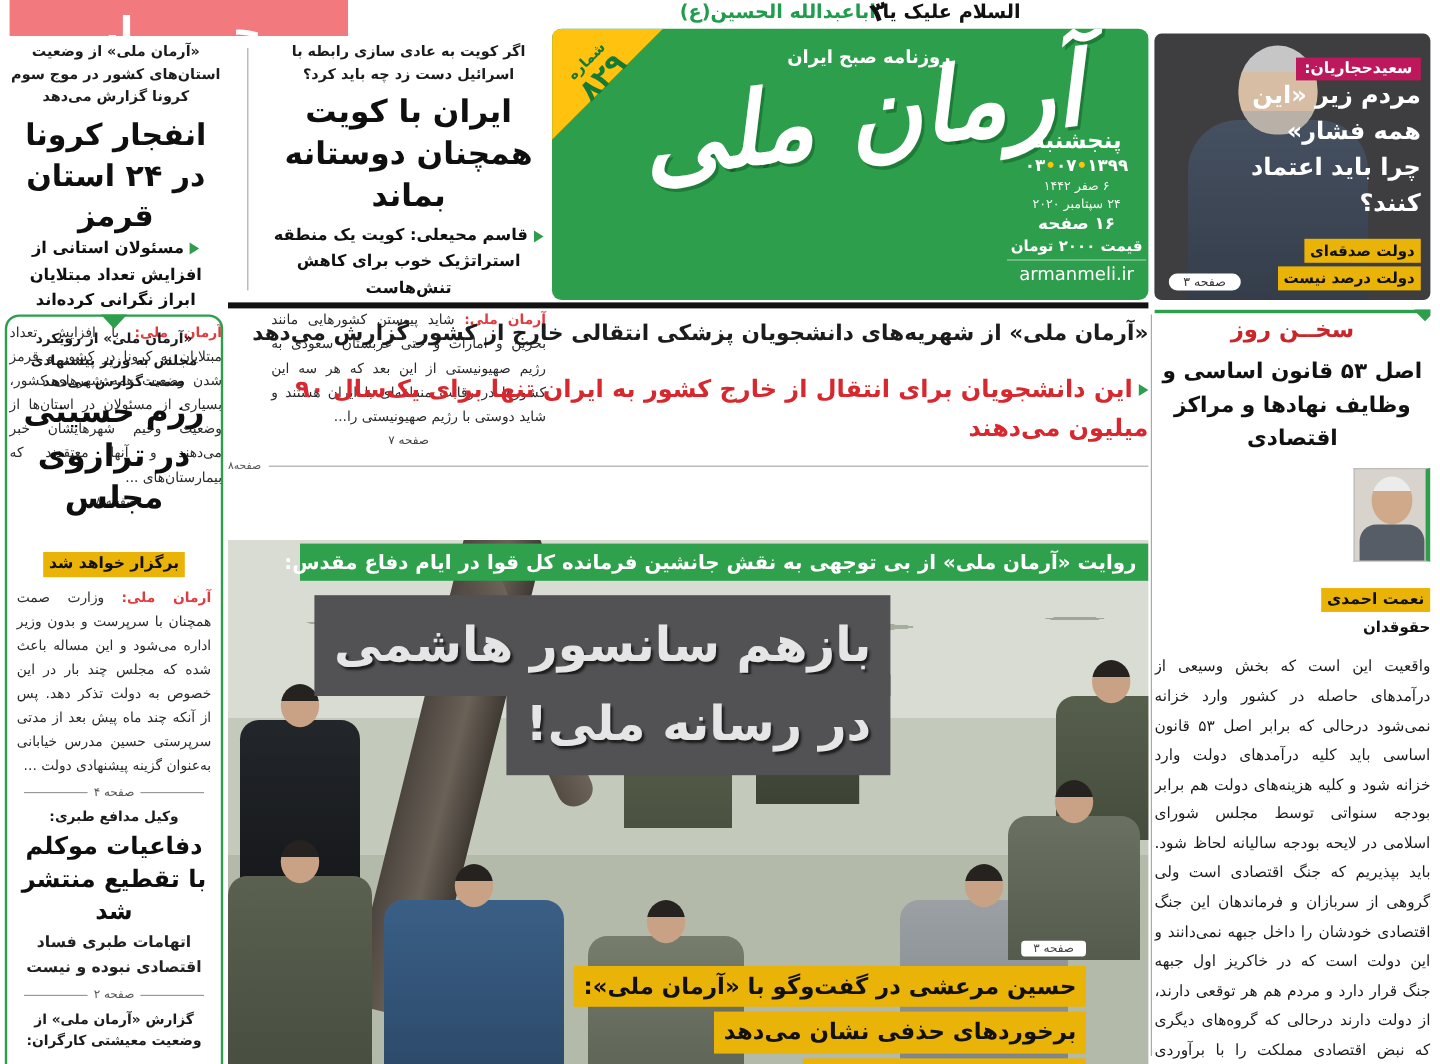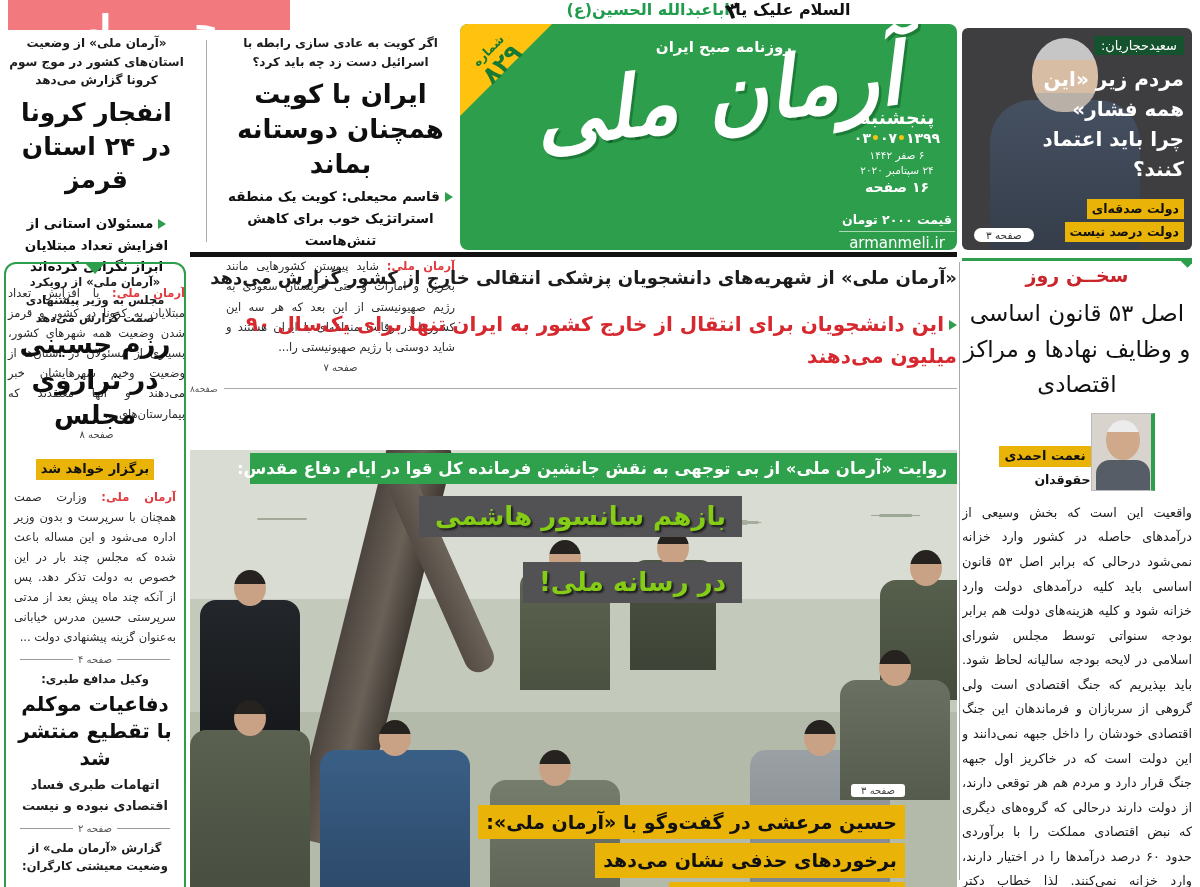--- a/index.html
+++ b/index.html
@@ -37,52 +37,52 @@
   .logo { position:absolute; top:26px; right:55px; width:330px; color:#fff;
     font-size:84px; font-weight:bold; font-style:italic; line-height:1.05;
     transform:rotate(-7deg); text-shadow:2px 3px 0 rgba(0,60,20,.35); white-space:nowrap; }
   .dateblock { position:absolute; right:2px; top:82px; width:116px; text-align:center;
     color:#fff; }
   .dateblock .weekday { font-size:19px; font-weight:bold; }
   .dateblock .solar { font-size:14px; font-weight:bold; margin-top:2px; }
   .dateblock .solar .dot { color:#ffc30f; }
   .dateblock .small { font-size:10.5px; margin-top:3px; opacity:.95; }
   .dateblock .pages { font-size:14px; font-weight:bold; margin-top:3px; }
-  .dateblock .price { font-size:12.5px; font-weight:bold; margin-top:17px; }
+  .dateblock .price { font-size:12.5px; font-weight:bold; margin-top:2px; }
   .dateblock .site { font-size:15px; margin-top:4px; border-top:1px solid rgba(255,255,255,.6);
     padding-top:2px; direction:ltr; }
 
   
   .kicker { font-size:12px; font-weight:bold; color:#1c1c1c; line-height:1.55; }
   .headline { font-weight:900; color:#0f0f0f; line-height:1.35; }
   .submark::before { content:""; display:inline-block; width:0; height:0;
     border-top:5px solid transparent; border-bottom:5px solid transparent;
     border-right:0; border-left:8px solid #2d9e4b; margin-left:5px; vertical-align:middle; }
   .sub { font-size:13.5px; font-weight:bold; line-height:1.6; color:#111; }
   .lead { font-size:11.5px; text-align:justify; line-height:1.75; color:#2b2b2b; }
   .lead .lbl { color:#e03c40; font-weight:bold; }
   .sep { display:flex; align-items:center; gap:5px; font-size:10px; color:#555; margin:6px 8px; }
   .sep::before, .sep::after { content:""; flex:1; border-top:1px solid #999; }
   .ylw { background:#eab308; color:#111; padding:0 5px; display:inline-block;
     font-weight:bold; line-height:1.6; }
 
   
   .tcol1 { left:8px; top:34px; width:177px; height:216px; text-align:center; }
   .tcol2 { left:226px; top:34px; width:229px; height:216px; text-align:center; }
-  .tcol1 .headline { font-size:25px; margin:6px 0 16px; }
+  .tcol1 .headline { font-size:25px; margin:6px 0 0; }
   .tcol2 .headline { font-size:26px; margin:6px 0 4px; }
   .tcol1 .lead, .tcol2 .lead { margin-top:5px; }
   .pageref { font-size:10px; color:#444; margin-top:5px; }
   .vr { position:absolute; width:1px; background:#a9a9a9; }
 
   
   .haj { left:962px; top:28px; width:230px; height:222px; background:#3e3e40;
     border-radius:6px; overflow:hidden; color:#fff; }
-  .haj-kicker { position:absolute; top:8px; right:8px; background:#14532d; color:#fff;
-    font-size:13px; font-weight:normal; padding:2px 7px; }
+  .haj-kicker { position:absolute; top:20px; right:8px; background:#be185d; color:#fff;
+    font-size:13px; font-weight:bold; padding:2px 7px; }
   .haj-title { position:absolute; top:36px; right:8px; width:150px; font-size:20px;
     font-weight:900; line-height:1.5; text-align:right; }
   .haj-hl { position:absolute; top:168px; right:8px; text-align:right; }
   .haj-hl .ylw { font-size:12.5px; margin-top:3px; }
   .haj-page { position:absolute; bottom:8px; left:12px; background:#fff; color:#333;
     font-size:10.5px; border-radius:9px; padding:1px 12px; }
   .haj-photo { position:absolute; left:28px; bottom:0; width:150px; height:150px;
     background:linear-gradient(180deg,#455061,#353d4a); border-radius:42px 42px 0 0; }
   .haj-photo::before { content:""; position:absolute; top:-62px; left:42px; width:66px;
     height:74px; border-radius:50% 50% 46% 46%;
@@ -113,22 +113,22 @@
     transform:rotate(14deg); border-radius:18px; }
   .branch { position:absolute; top:10px; left:235px; width:30px; height:220px;
     background:linear-gradient(90deg,#554d45,#6c635a); transform:rotate(-24deg); border-radius:14px; }
   .person { position:absolute; border-radius:16px 16px 0 0; }
   .person::before { content:""; position:absolute; top:-30px; left:50%; margin-left:-16px;
     width:32px; height:36px; border-radius:50%;
     background:linear-gradient(180deg,#26221f 0 40%, #c9a285 40%); }
   .photo-kicker { position:absolute; top:3px; left:60px; right:0; height:31px;
     background:#2fa14c; color:#fff; font-size:16.5px; font-weight:bold;
     line-height:31px; text-align:center; padding:0 10px; white-space:nowrap; }
-  .pt { position:absolute; background:#525255; color:#84cc16; font-weight:900;
-    font-size:26px; padding:5px 16px; line-height:1.2; white-space:nowrap;
+  .pt { position:absolute; background:#525255; color:#e5e5e5; font-weight:900;
+    font-size:40px; padding:18px 16px; line-height:1.2; white-space:nowrap;
     text-shadow:2px 2px 2px #1d1d1d; }
   .pt1 { top:46px; right:215px; }
   .pt2 { top:112px; right:215px; }
   .cap { position:absolute; top:334px; right:52px; display:flex; flex-direction:column;
     align-items:flex-start; }
   .cap .pill { background:#fff; color:#444; font-size:10px; padding:1px 10px;
     border-radius:3px; margin-bottom:4px; }
   .cap .ylw { font-size:19px; padding:2px 8px; margin-top:4px; white-space:nowrap; }
 
   
@@ -144,23 +144,23 @@
   .lcol .lead { margin-top:7px; padding:0 2px; }
   .la2-title, .la3-title { font-size:20px; margin-top:3px; }
   .la2-sub { font-size:13px; font-weight:bold; color:#222; line-height:1.6; margin-top:3px; }
 
   
   .scol { left:962px; top:258px; width:230px; height:629px; overflow:hidden; }
   .sheader { position:relative; border-top:3px solid #2d9e4b; text-align:center;
     color:#c9252b; font-weight:900; font-size:19px; padding-top:3px; }
   .sheader .dia { position:absolute; right:-2px; top:-9px; width:13px; height:13px;
     background:#2d9e4b; transform:rotate(45deg); }
-  .stitle { font-size:23px; font-weight:400; text-align:center; line-height:1.55;
+  .stitle { font-size:18px; font-weight:700; text-align:center; line-height:1.55;
     margin:10px 0 10px; }
-  .sauthor { display:flex; justify-content:center; align-items:flex-end; gap:0; }
+  .sauthor { display:flex; justify-content:center; align-items:flex-start; gap:20px;flex-direction:column; }
   .sauthor-photo { width:64px; height:78px; background:#d8d3cd; position:relative;
     overflow:hidden; border:1px solid #bbb; border-right:4px solid #2d9e4b; flex:none; }
   .sauthor-photo::before { content:""; position:absolute; top:6px; left:14px; width:34px;
     height:40px; border-radius:50%; background:linear-gradient(180deg,#ececec 0 30%, #cfa98a 30%); }
   .sauthor-photo::after { content:""; position:absolute; top:46px; left:4px; width:54px;
     height:32px; border-radius:14px 14px 0 0; background:#565d66; }
   .sauthor-meta { text-align:right; padding-bottom:4px; }
   .sauthor-meta .ylw { font-size:13px; }
   .sauthor-role { font-size:12.5px; font-weight:bold; margin-top:5px; }
   .sbody { font-size:12.8px; line-height:1.92; text-align:justify; margin-top:10px;

